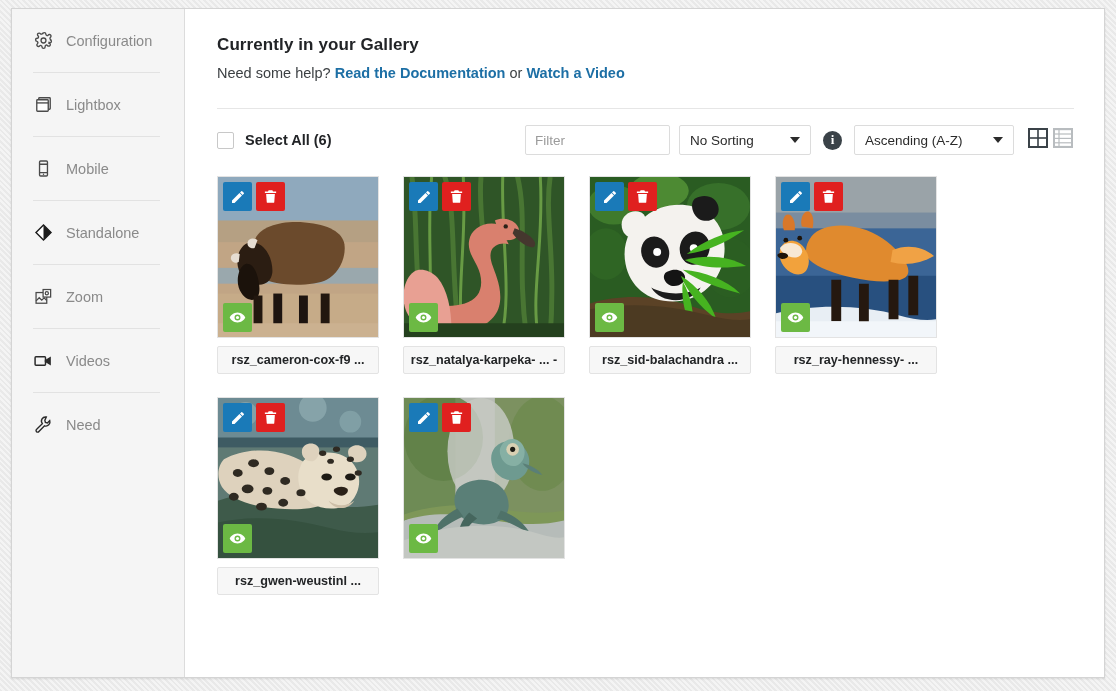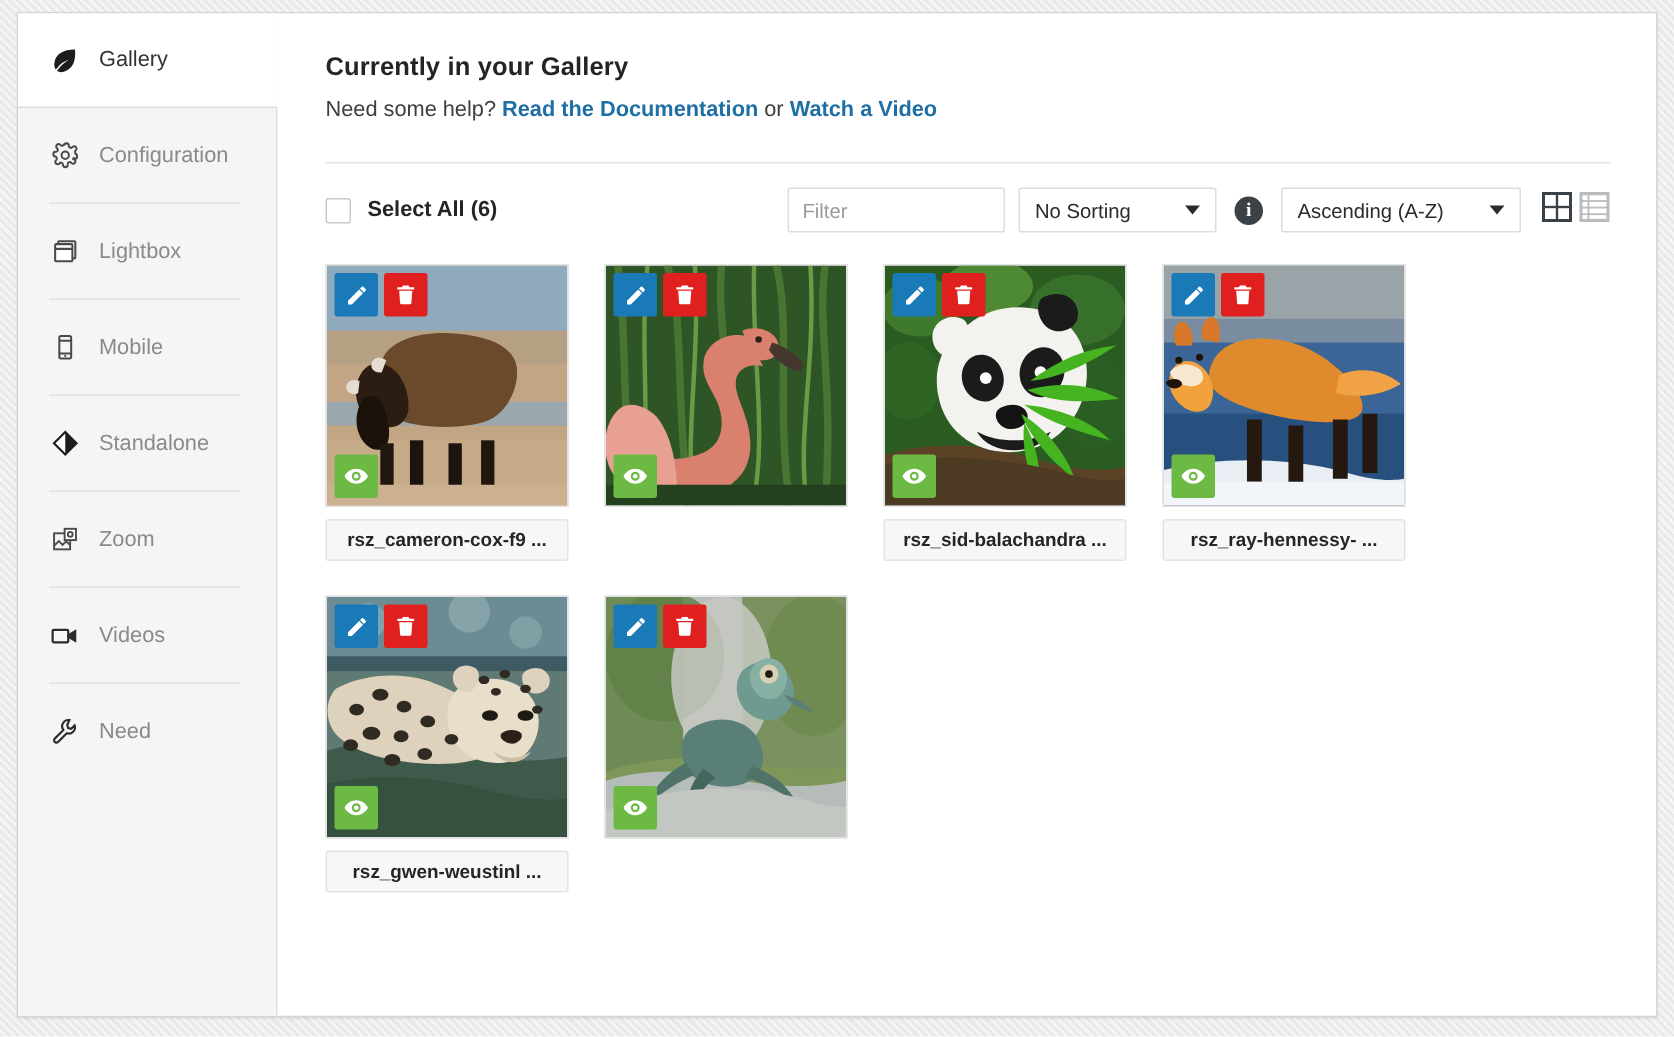--- a/index.html
+++ b/index.html
@@ -248,28 +248,20 @@
 </style>
 </head>
 <body>
 
 <div class="backdrop"></div>
 
 <div class="app-window">
 
   <nav class="sidebar">
 
-    <div class="nav-item active">
-      <span class="nav-icon">
-        <svg width="20" height="20" viewBox="0 0 20 20">
-            <path d="M17 3C9 3 4 6 3.2 12.2c-.2 1.6.2 3 .9 4.1l1.3-1.2C6.7 13 9.5 11 13 9.7c-3 1.9-5.3 4-6.6 5.8l-1.5 1.7c1.3.9 3 1.2 4.7.6C16.2 15.7 17.6 9.6 17 3z" fill="#1d1d1d"></path>
-          </svg>
-      </span>
-      <span>Gallery</span>
-    </div>
 
     <div class="nav-item">
       <span class="nav-icon">
         <svg width="19" height="19" viewBox="0 0 24 24" fill="none" stroke="#4a4a4a" stroke-width="1.7">
             <circle cx="12" cy="12" r="3.1"></circle>
             <path d="M19.4 13.6a1.6 1.6 0 0 0 .3 1.8l.1.1a2 2 0 1 1-2.8 2.8l-.1-.1a1.6 1.6 0 0 0-1.8-.3 1.6 1.6 0 0 0-1 1.5V20a2 2 0 1 1-4 0v-.1a1.6 1.6 0 0 0-1-1.5 1.6 1.6 0 0 0-1.8.3l-.1.1a2 2 0 1 1-2.8-2.8l.1-.1a1.6 1.6 0 0 0 .3-1.8 1.6 1.6 0 0 0-1.5-1H4a2 2 0 1 1 0-4h.1a1.6 1.6 0 0 0 1.5-1 1.6 1.6 0 0 0-.3-1.8l-.1-.1a2 2 0 1 1 2.8-2.8l.1.1a1.6 1.6 0 0 0 1.8.3H10a1.6 1.6 0 0 0 1-1.5V4a2 2 0 1 1 4 0v.1a1.6 1.6 0 0 0 1 1.5 1.6 1.6 0 0 0 1.8-.3l.1-.1a2 2 0 1 1 2.8 2.8l-.1.1a1.6 1.6 0 0 0-.3 1.8V10a1.6 1.6 0 0 0 1.5 1H20a2 2 0 1 1 0 4h-.1a1.6 1.6 0 0 0-1.5 1z"></path>
           </svg>
       </span>
       <span>Configuration</span>
     </div>
@@ -478,20 +470,21 @@
                 <path d="M9 2h6l1 2h5v2.4H3V4h5zM5 7.8h14l-1 13.2a1.2 1.2 0 0 1-1.2 1H7.2A1.2 1.2 0 0 1 6 21z"></path>
               </svg>
           </span>
           <span class="badge view">
             <svg width="17" height="17" viewBox="0 0 24 24" fill="#fff">
                 <path d="M12 5C6.5 5 2.2 9.1 1 12c1.2 2.9 5.5 7 11 7s9.8-4.1 11-7c-1.2-2.9-5.5-7-11-7zm0 11.2A4.2 4.2 0 1 1 16.2 12 4.2 4.2 0 0 1 12 16.2z"></path>
                 <circle cx="12" cy="12" r="2.2"></circle>
               </svg>
           </span>
         </div>
+        <div class="caption">rsz_natalya-karpeka- ... -</div>
       </div>
 
       <div class="tile">
         <div class="thumb">
           <svg class="art" viewBox="0 0 162 162" preserveAspectRatio="none">
             <rect width="162" height="162" fill="#2a5c22"></rect>
             <ellipse cx="24" cy="28" rx="26" ry="20" fill="#3f7a2c"></ellipse>
             <ellipse cx="70" cy="14" rx="30" ry="18" fill="#4d8a33"></ellipse>
             <ellipse cx="130" cy="30" rx="32" ry="24" fill="#37702a"></ellipse>
             <ellipse cx="16" cy="78" rx="22" ry="26" fill="#2f6524"></ellipse>

